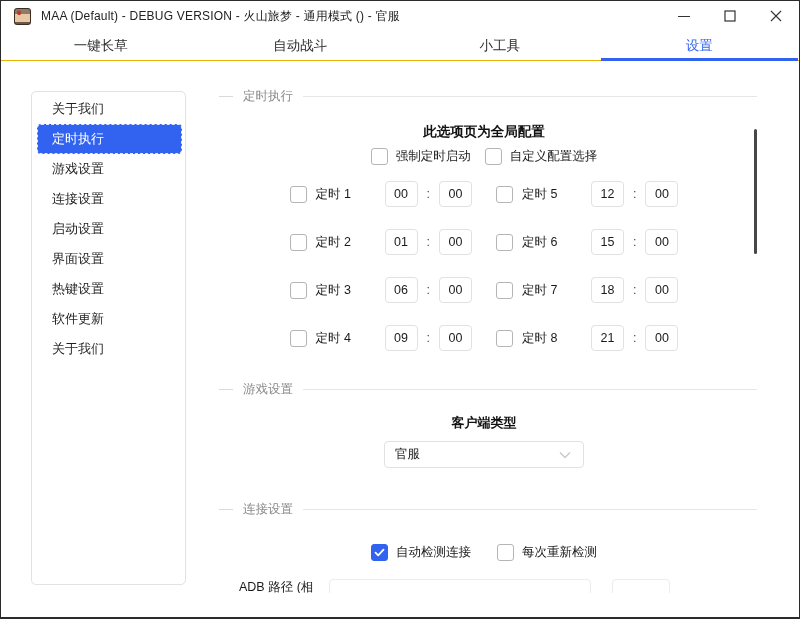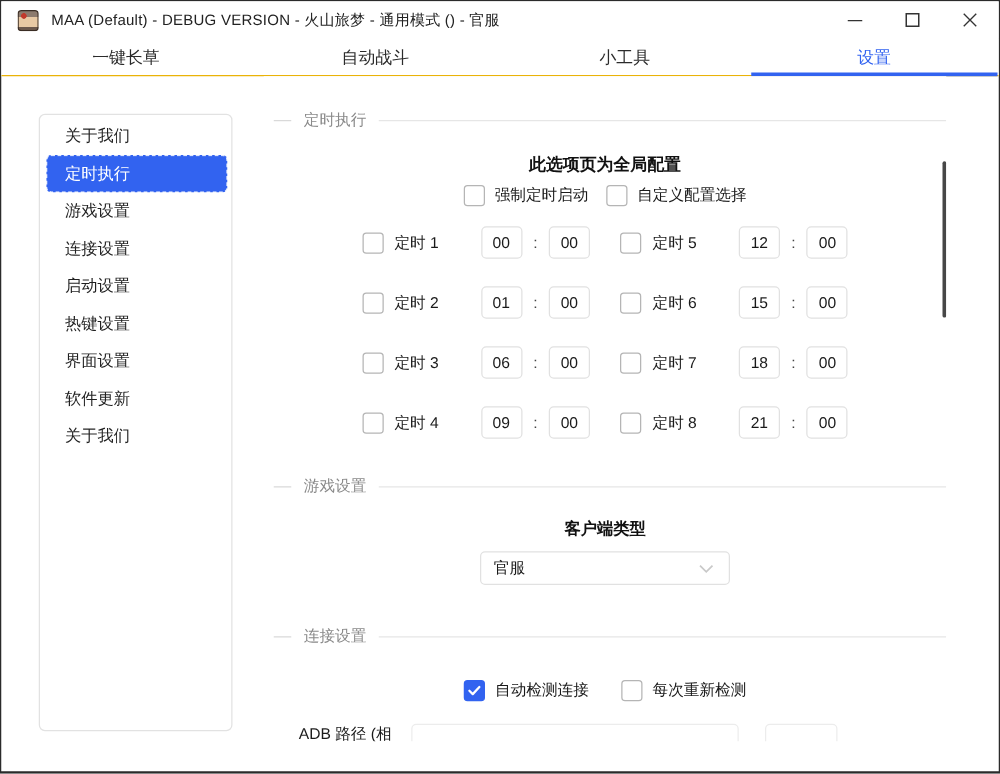--- a/index.html
+++ b/index.html
@@ -228,22 +228,22 @@
     <div class="tab">小工具</div>
     <div class="tab active">设置</div>
   </div>
 
   <div class="sidebar">
     <div class="side-item">关于我们</div>
     <div class="side-item active">定时执行</div>
     <div class="side-item">游戏设置</div>
     <div class="side-item">连接设置</div>
     <div class="side-item">启动设置</div>
+    <div class="side-item">界面设置</div>
     <div class="side-item">热键设置</div>
-    <div class="side-item">界面设置</div>
     <div class="side-item">软件更新</div>
     <div class="side-item">关于我们</div>
   </div>
 
   <div class="main">
 
     <div class="sec-header">
       <span class="dash"></span>
       <span>定时执行</span>
       <span class="rule"></span>

